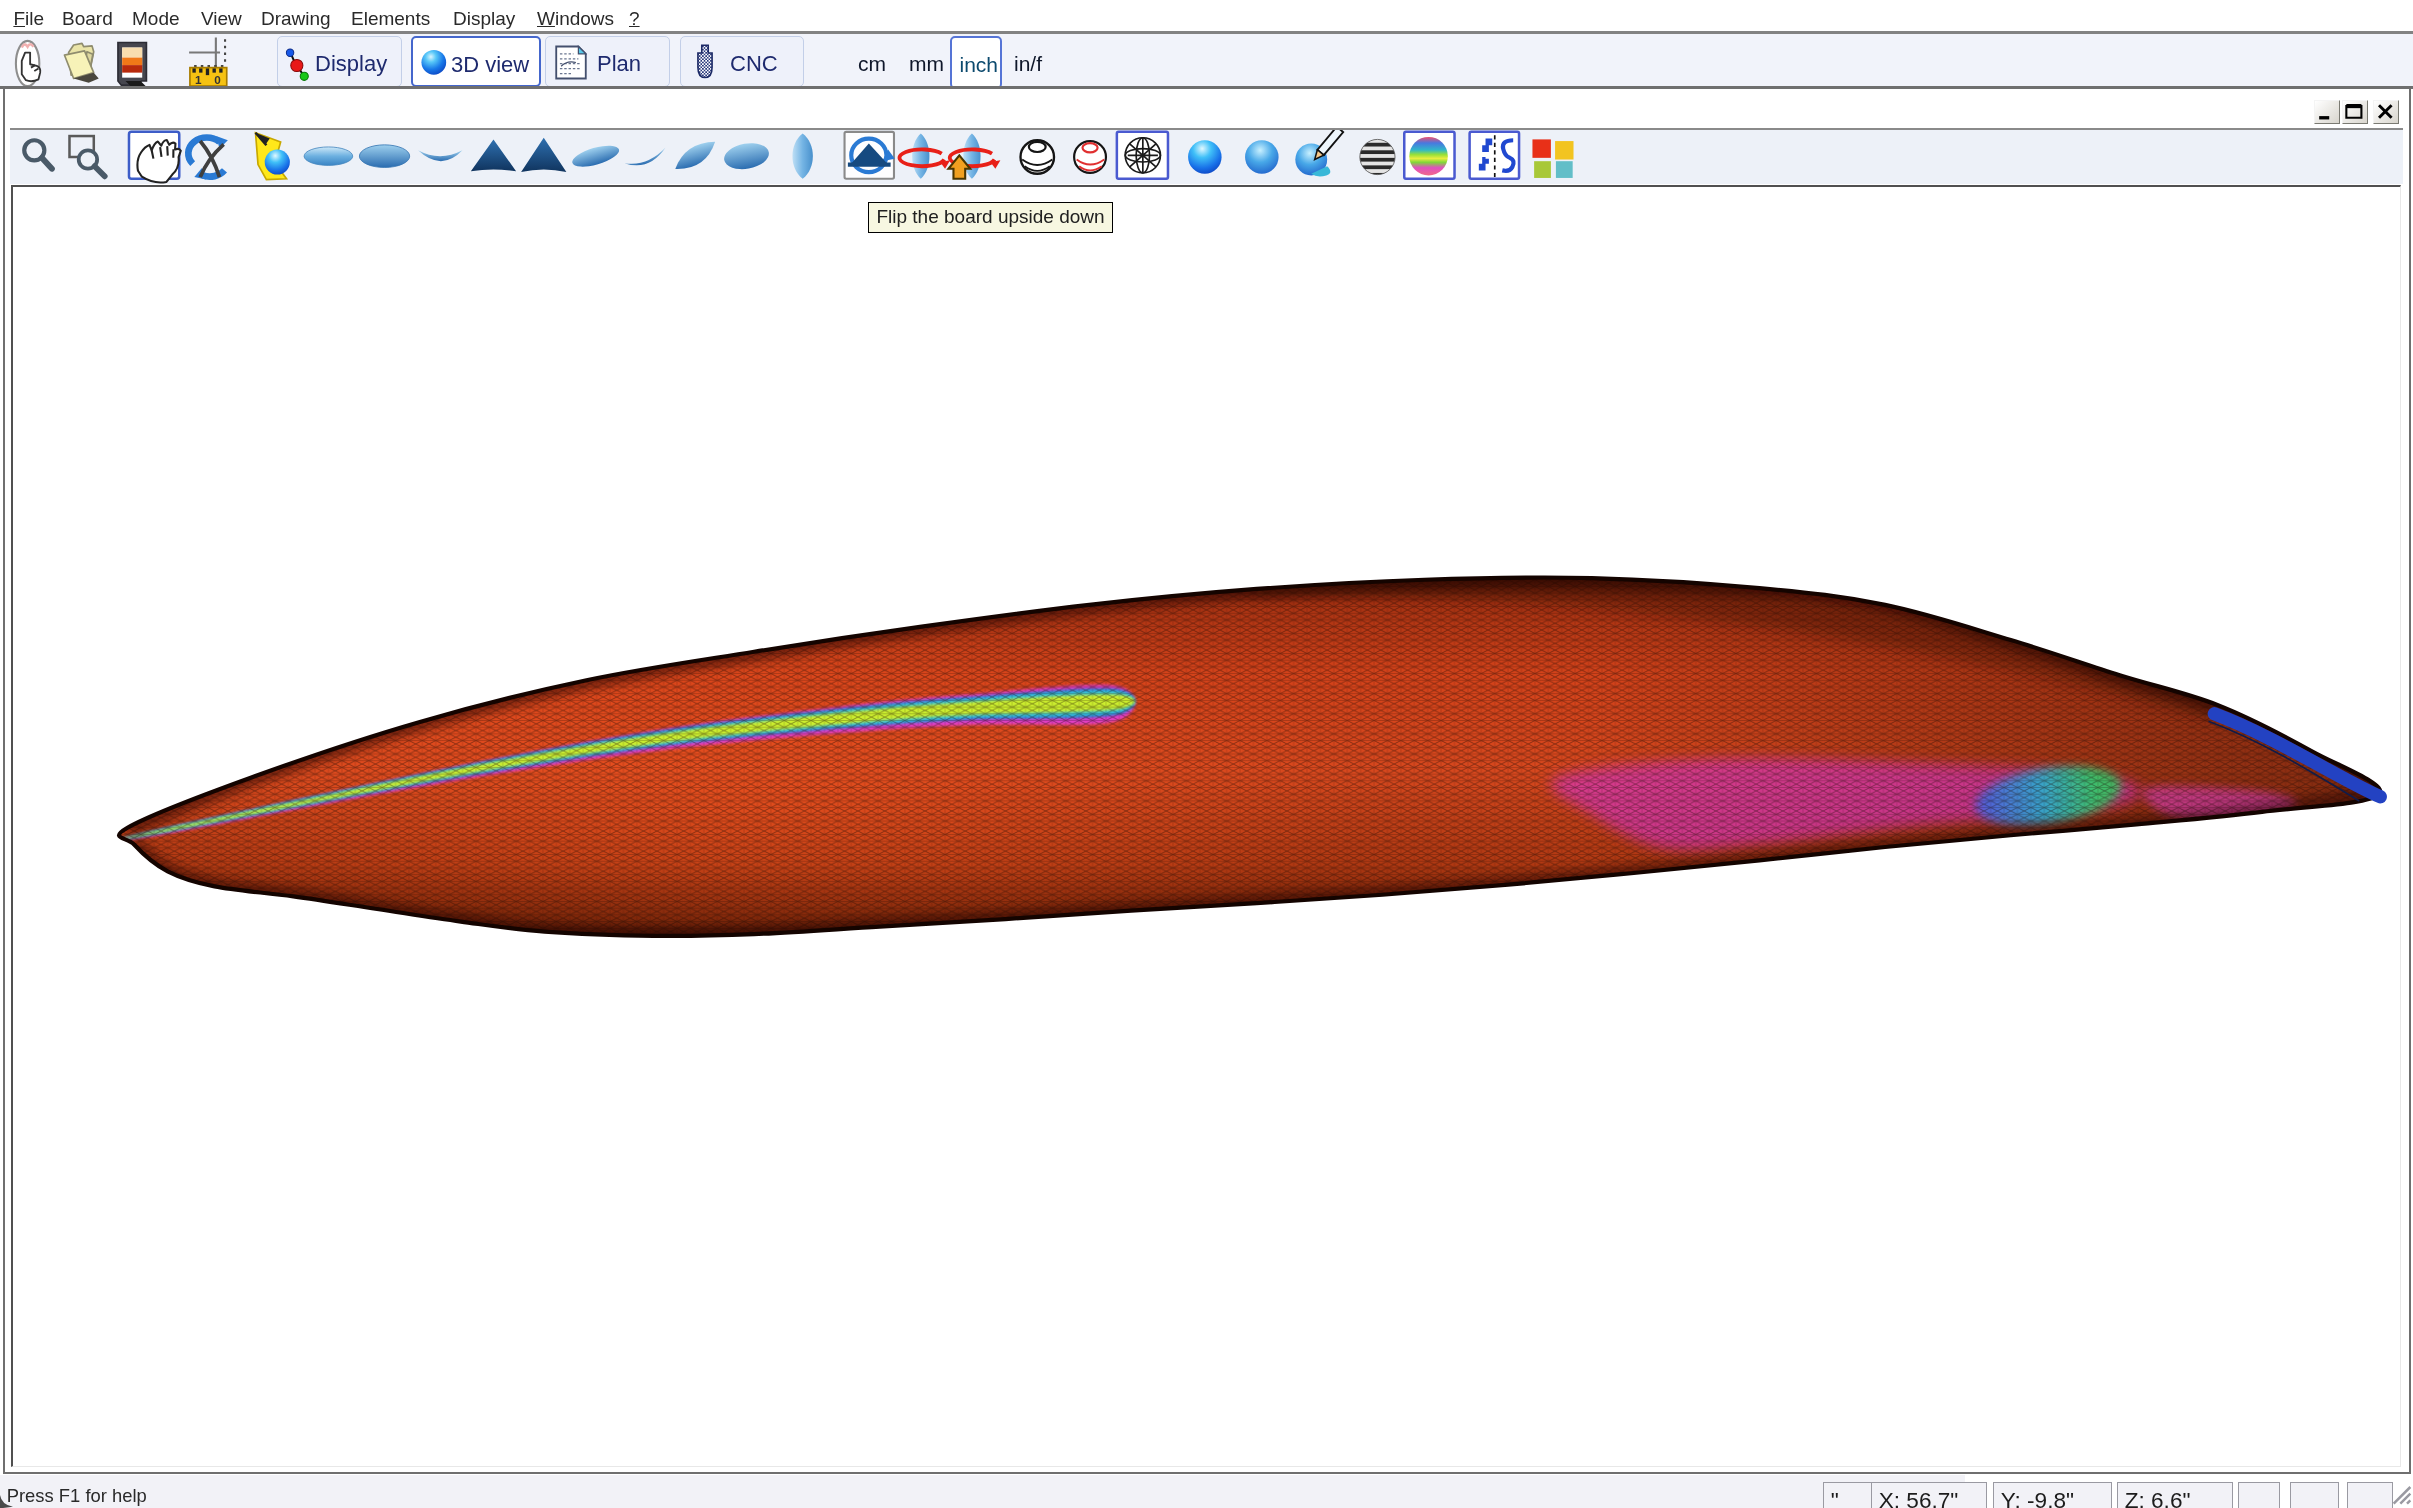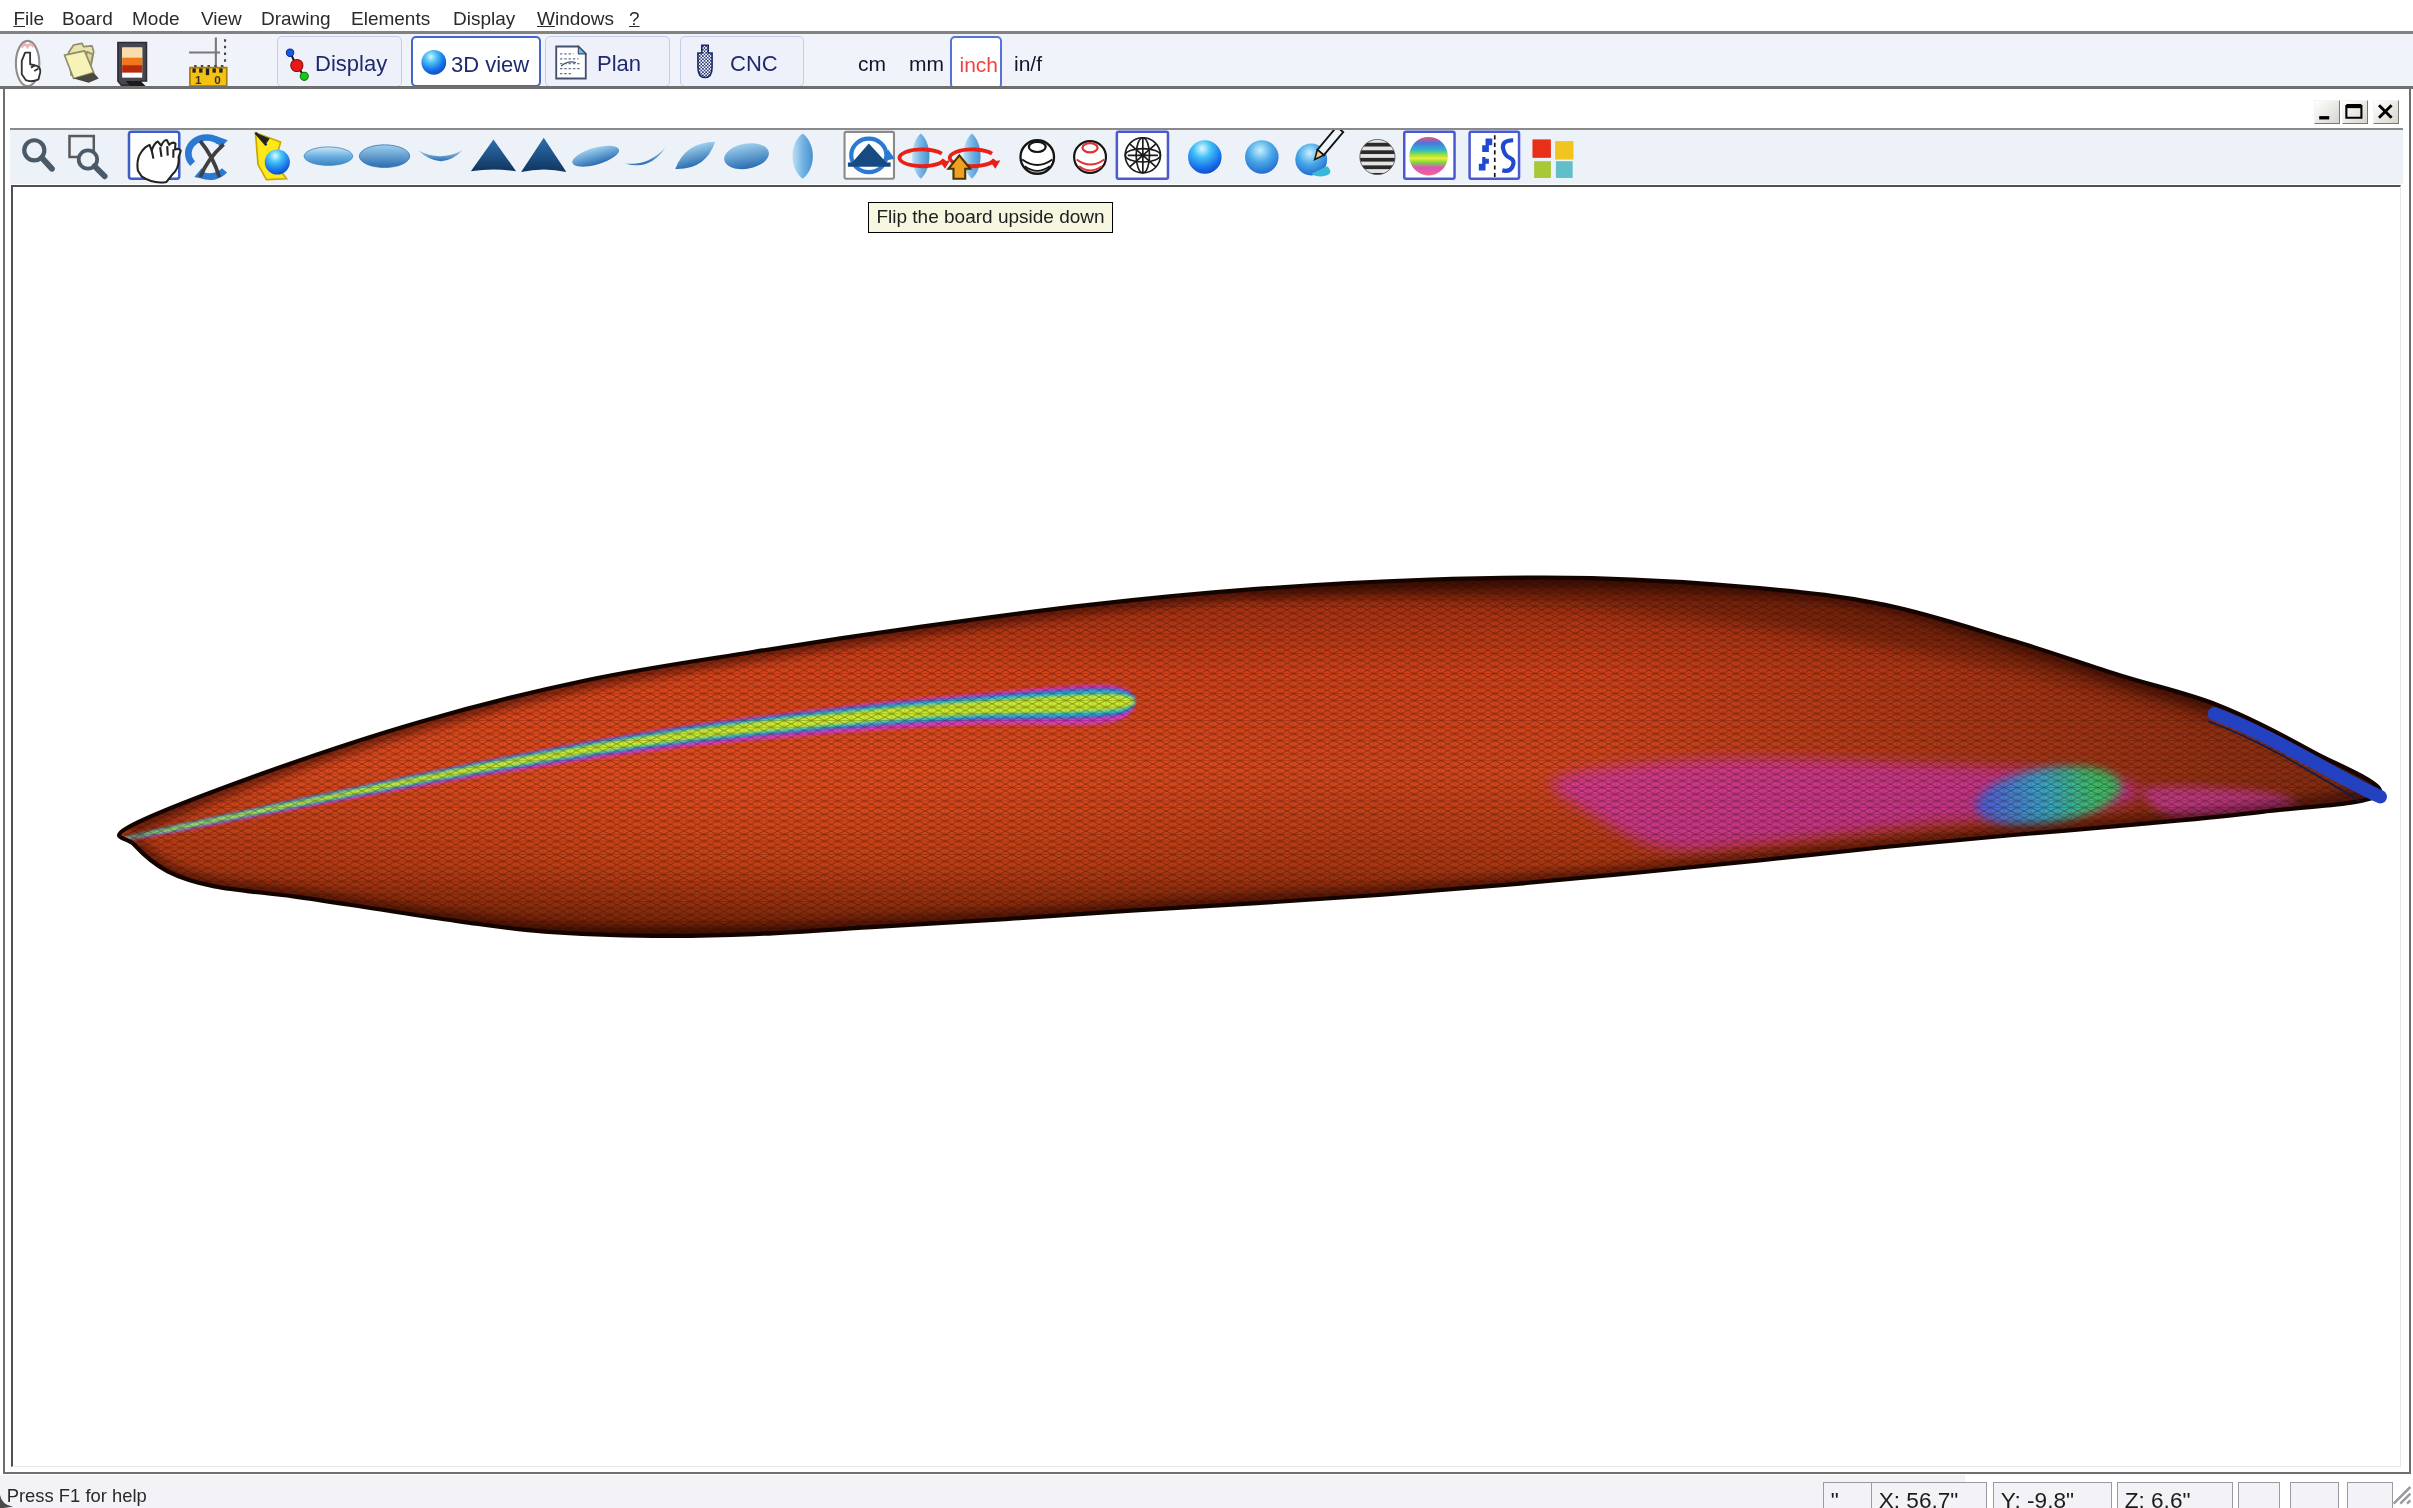--- a/index.html
+++ b/index.html
@@ -7,21 +7,21 @@
 
 #menubar{position:absolute;left:0;top:0;width:2413px;height:31px;background:#ffffff;font-size:19px;color:#2a2a2a;}
 #menubar span{position:absolute;top:7.5px;white-space:nowrap;}
 #menusep{position:absolute;left:0;top:31px;width:2413px;height:2.5px;background:#828282;}
 
 #toolbar{position:absolute;left:0;top:34px;width:2413px;height:53px;background:#f1f3fa;}
 #toolbar .btn{position:absolute;top:1.7px;height:51px;background:#eef1fa;border:1.7px solid #c3cfe8;border-radius:5px;box-sizing:border-box;color:#1e2a6e;font-size:22px;}
 #toolbar .btn .lbl{position:absolute;top:14.2px;white-space:nowrap;}
 #btn3d{background:#ffffff !important;border:2.5px solid #4466cc !important;}
 .unit{position:absolute;top:17.6px;color:#0f172a;font-size:21px;white-space:nowrap;}
-#unitinch{position:absolute;left:950px;top:1.7px;width:52px;height:53px;border:2.5px solid #5574d6;border-radius:5px;background:#fff;box-sizing:border-box;color:#ef4444;font-size:21px;}
+#unitinch{position:absolute;left:950px;top:1.7px;width:52px;height:53px;border:2.5px solid #5574d6;border-radius:5px;background:#fff;box-sizing:border-box;color:#0c4a6e;font-size:21px;}
 #winsep{position:absolute;left:0;top:86px;width:2413px;height:2.5px;background:#6f6f6f;}
 
 #win{position:absolute;left:2.5px;top:87px;width:2408px;height:1387px;background:#ffffff;border:2.5px solid #6f6f6f;box-sizing:border-box;}
 #titlebar{position:absolute;left:5px;top:5.9px;width:2393px;height:32px;background:linear-gradient(90deg,#12316b 0%,#1a3f78 28%,#3a6497 48%,#6c96c2 65%,#9fc2e2 82%,#b9d5ee 94%,#c0daf2 100%);}
 #titletext{position:absolute;left:35px;top:3.4px;color:#ffffff;font-size:21px;font-weight:bold;letter-spacing:0.2px;white-space:nowrap;}
 #titlesep{position:absolute;left:5px;top:39px;width:2393px;height:1.7px;background:#8a8a8a;}
 
 .winbtn{position:absolute;top:11px;width:26px;height:24px;background:linear-gradient(135deg,#ffffff, #d8d5cd);border-top:1.7px solid #f4f4f4;border-left:1.7px solid #f4f4f4;border-right:1.7px solid #7a7a72;border-bottom:1.7px solid #7a7a72;box-sizing:border-box;}
 
 #wtoolbar{position:absolute;left:5px;top:41px;width:2393px;height:54px;background:#edf1f8;}

